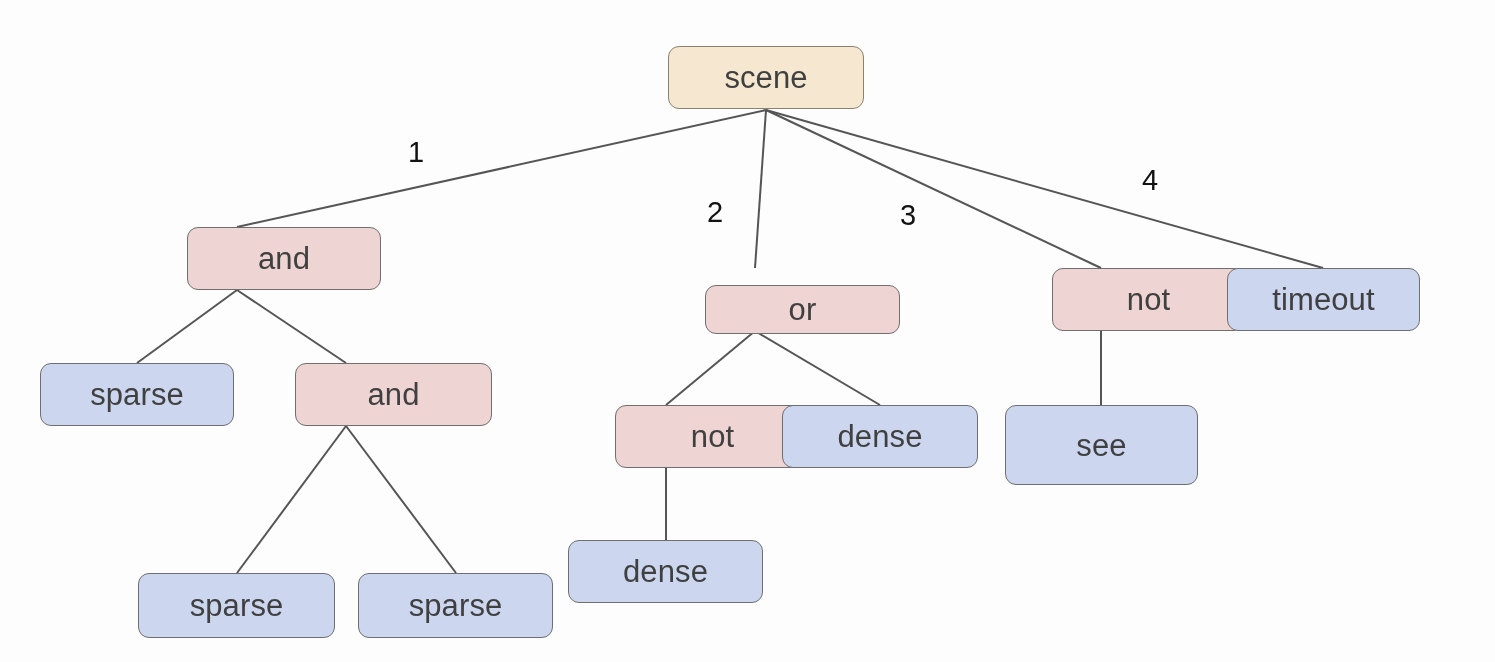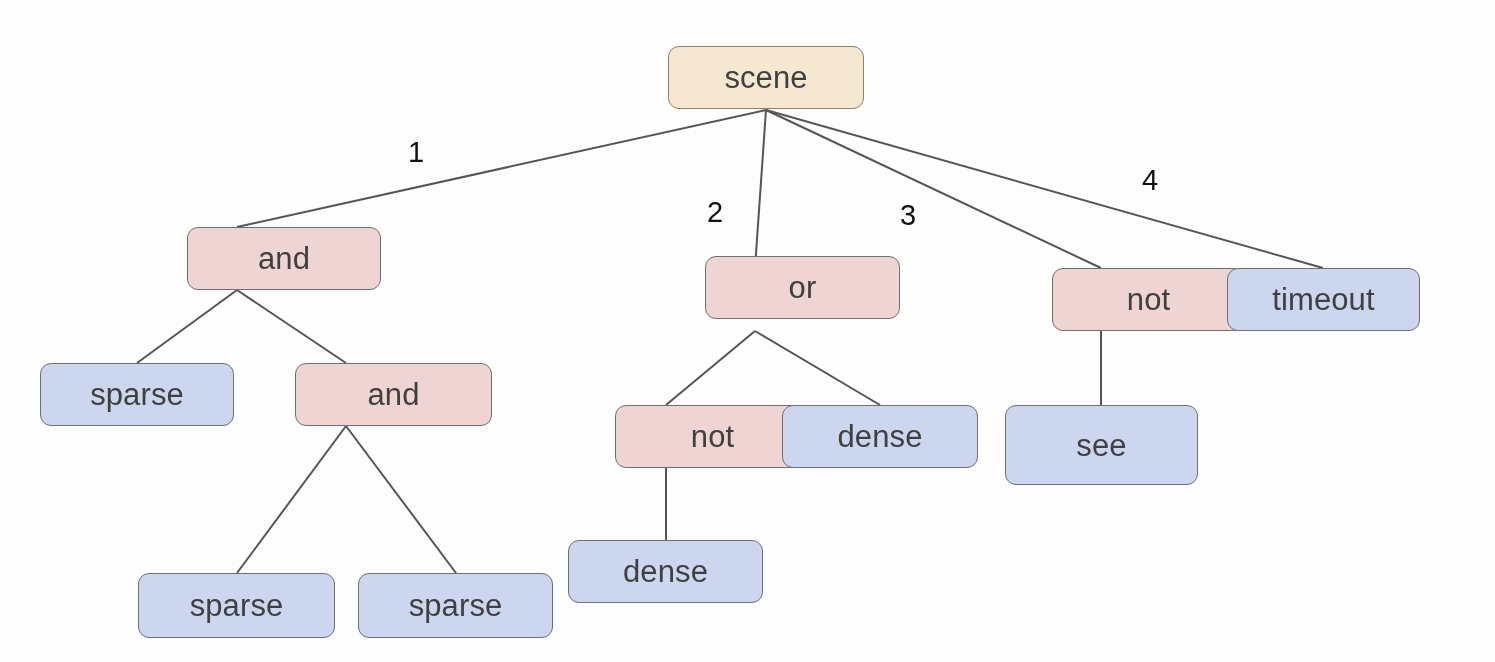--- a/index.html
+++ b/index.html
@@ -68,21 +68,21 @@
       <line x1="666" y1="468" x2="666" y2="540" stroke="#555555" stroke-width="2"></line>
       <line x1="1101" y1="331" x2="1101" y2="405" stroke="#555555" stroke-width="2"></line>
     </svg>
   <div id="node-layer">
       <div class="node root" style="left: 668px; top: 46px; width: 196px; height: 63px;">
         <span>scene</span>
       </div>
       <div class="node op" style="left: 140px; top: 227px; width: 194px; height: 63px;">
         <span>and</span>
       </div>
-      <div class="node op" style="left: 658px; top: 256px; width: 195px; height: 63px;">
+      <div class="node op" style="left: 658px; top: 285px; width: 195px; height: 49px;">
         <span>or</span>
       </div>
       <div class="node op" style="left: 1005px; top: 268px; width: 193px; height: 63px;">
         <span>not</span>
       </div>
       <div class="node leaf" style="left: 1227px; top: 268px; width: 193px; height: 63px;">
         <span>timeout</span>
       </div>
       <div class="node leaf" style="left: 40px; top: 363px; width: 194px; height: 63px;">
         <span>sparse</span>

